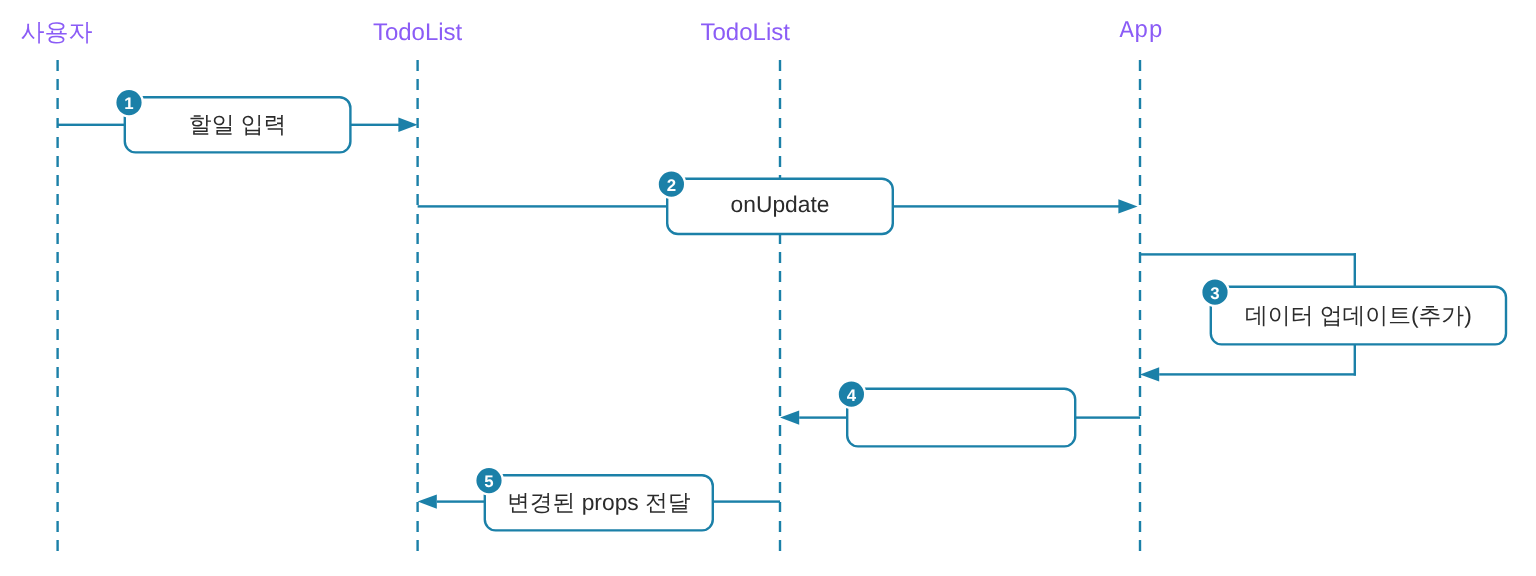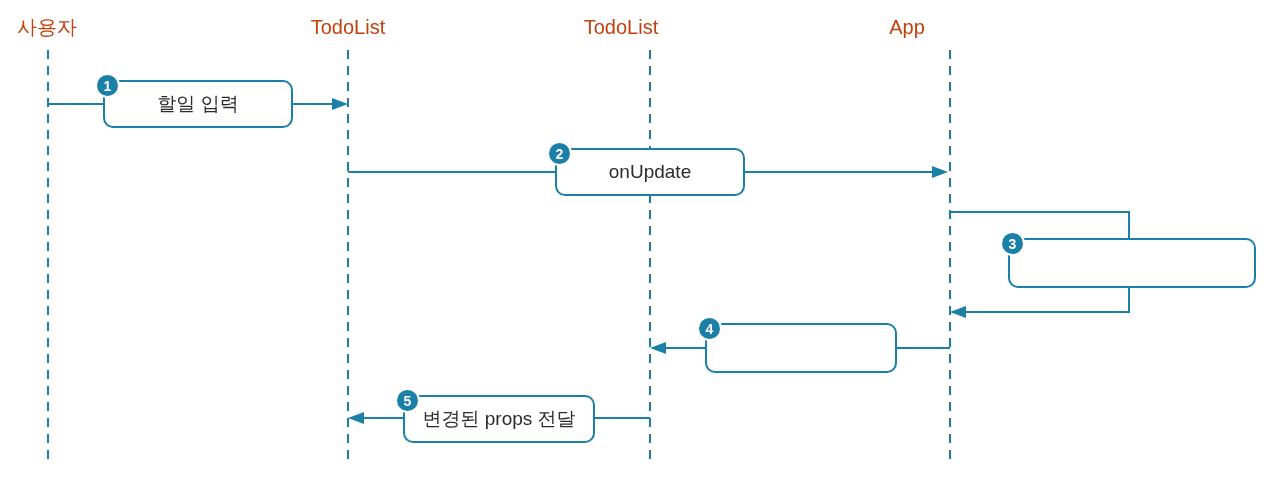--- a/index.html
+++ b/index.html
@@ -14,21 +14,21 @@
     background: #ffffff;
     font-family: "Liberation Sans", "DejaVu Sans", sans-serif;
     overflow: hidden;
   }
   .actor-label {
     position: absolute;
     top: 14px;
     transform: translateX(-50%);
     font-size: 20px;
     line-height: 26px;
-    color: #c2410c;
+    color: #8b5cf6;
     white-space: nowrap;
   }
   .lifeline {
     position: absolute;
     top: 50px;
     width: 2px;
     height: 414px;
     background: repeating-linear-gradient(
       to bottom,
       #1b80a8 0px, #1b80a8 9px,
@@ -93,21 +93,21 @@
     font-weight: bold;
     display: flex;
     align-items: center;
     justify-content: center;
     z-index: 3;
   }
   
   .actor-0 { left: 47px; }
   .actor-1 { left: 348px; }
   .actor-2 { left: 621px; }
-  .actor-3 { left: 907px; }
+  .actor-3 { left: 951px; font-family: Liberation Mono, monospace; }
   .life-0 { left: 47px; }
   .life-1 { left: 347px; }
   .life-2 { left: 649px; }
   .life-3 { left: 949px; }
 
   .line-1 { left: 48px;  top: 103px; width: 292px; }
   .head-1 { left: 332px; top: 98px; }
   .box-1  { left: 103px; top: 80px;  width: 190px; height: 48px; }
 
   .line-2 { left: 348px; top: 171px; width: 588px; }
@@ -156,20 +156,21 @@
     <span class="badge">2</span>
     <span>onUpdate</span>
   </div>
 
   <div class="mline loop-top"></div>
   <div class="vline loop-right"></div>
   <div class="mline loop-bottom"></div>
   <div class="arrow-l head-3"></div>
   <div class="msg-box box-3">
     <span class="badge">3</span>
+    <span>데이터 업데이트(추가)</span>
   </div>
 
   <div class="mline line-4"></div>
   <div class="arrow-l head-4"></div>
   <div class="msg-box box-4">
     <span class="badge">4</span>
   </div>
 
   <div class="mline line-5"></div>
   <div class="arrow-l head-5"></div>

